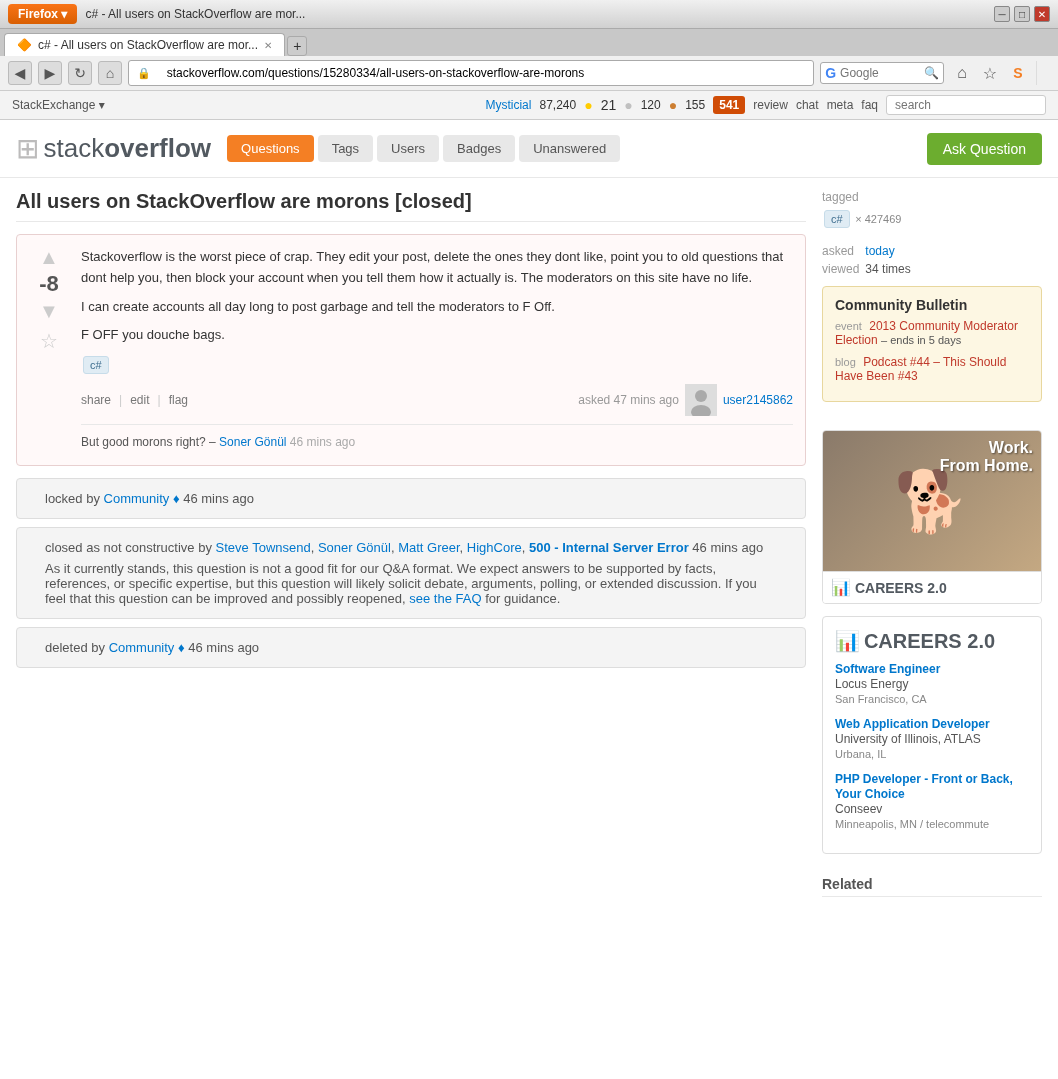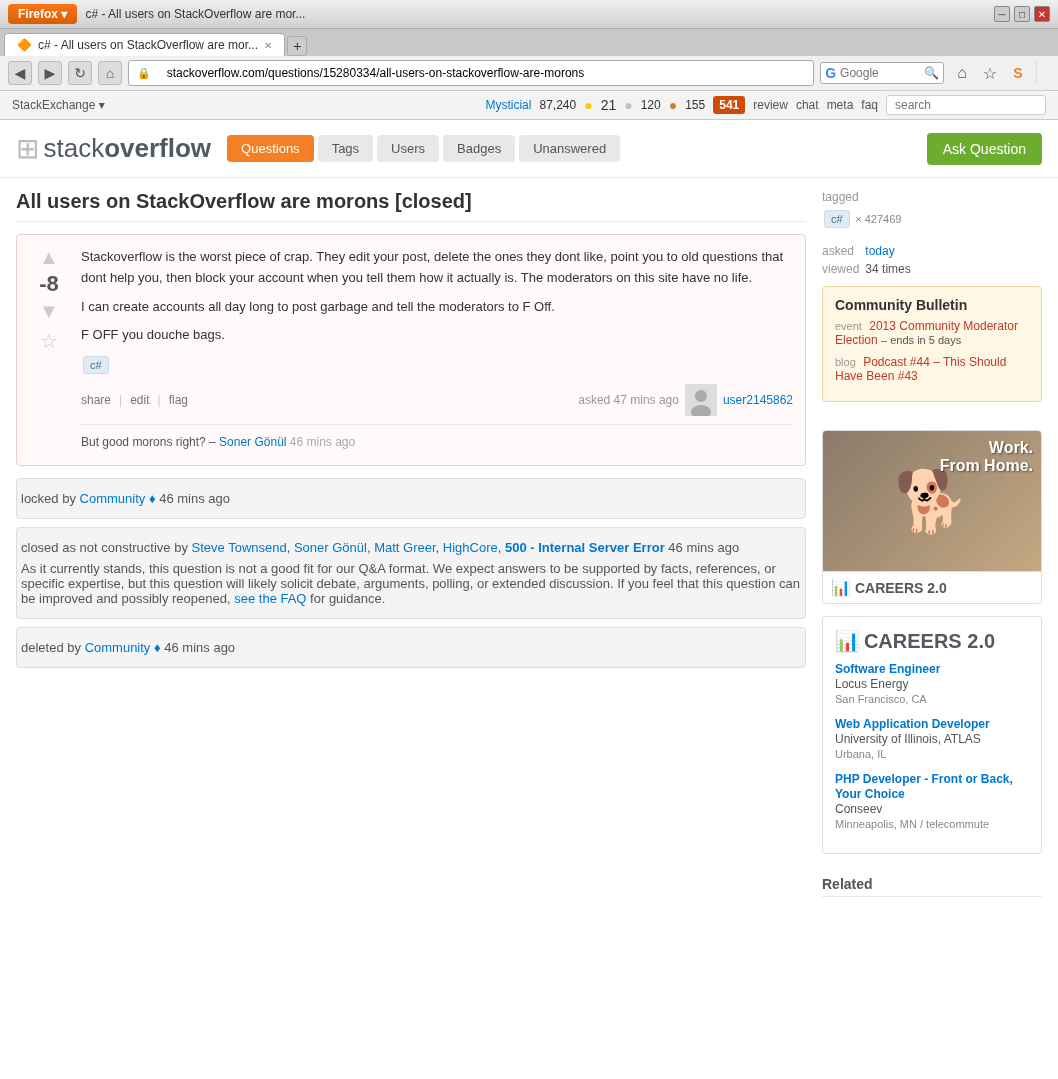--- a/index.html
+++ b/index.html
@@ -76,21 +76,21 @@
     .post-meta { display: flex; align-items: center; gap: 6px; font-size: 12px; color: #999; }
     .post-user-link { color: #07c; text-decoration: none; }
 
     
     .comments-section { border-top: 1px solid #e8e8e8; margin-top: 8px; padding-top: 6px; }
     .comment { font-size: 12px; color: #555; padding: 4px 0; }
     .comment-link { color: #07c; text-decoration: none; }
     .comment-time { color: #aaa; }
 
     
-    .notice-box { background: #f4f4f4; border: 1px solid #ddd; border-radius: 4px; padding: 12px 4px; margin-bottom: 8px; font-size: 13px; color: #555; }
+    .notice-box { background: #f4f4f4; border: 1px solid #ddd; border-radius: 4px; padding: 12px 28px; margin-bottom: 8px; font-size: 13px; color: #555; }
     .notice-box a { color: #07c; text-decoration: none; }
 
     
     .sidebar-section { margin-bottom: 12px; }
     .tagged-label { font-size: 12px; color: #999; margin-bottom: 4px; }
     .asked-info { font-size: 12px; color: #555; margin-bottom: 8px; }
     .asked-info table { border-collapse: collapse; }
     .asked-info td { padding: 2px 6px 2px 0; color: #555; font-size: 12px; }
     .asked-info td:first-child { color: #999; }
 

